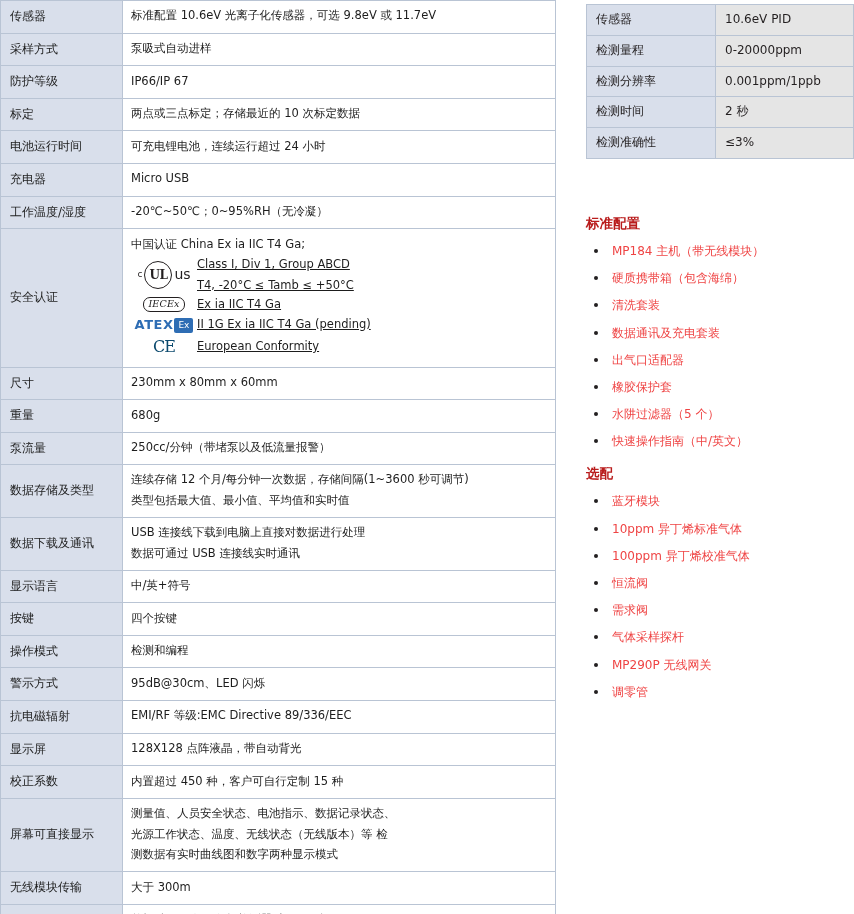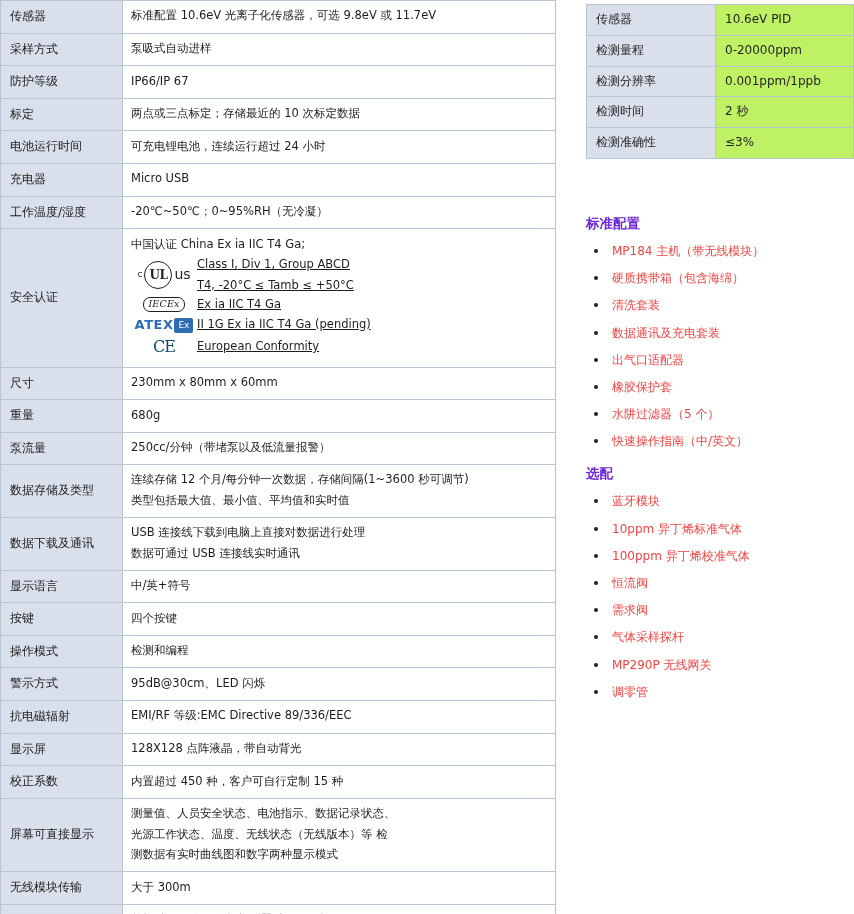--- a/index.html
+++ b/index.html
@@ -155,27 +155,27 @@
     border: 1px solid #b9c4d4;
     padding: 6px 9px 7px 9px;
     font-size: 12px;
     line-height: 1.4;
   }
   table.mini td.k {
     width: 110px;
     background: #d9dfeb;
   }
   table.mini td.v {
-    background: #bef264;
+    background: #e5e5e5;
   }
 
   h3.sec {
     font-size: 13.5px;
     font-weight: bold;
-    color: #6d28d9;
+    color: #b91c1c;
     margin: 16px 0 10px 0;
   }
   h3.sec.first { margin-top: 56px; }
   ul.bul {
     list-style: none;
     margin: 0;
     padding: 0;
   }
   ul.bul li {
     font-size: 12px;

